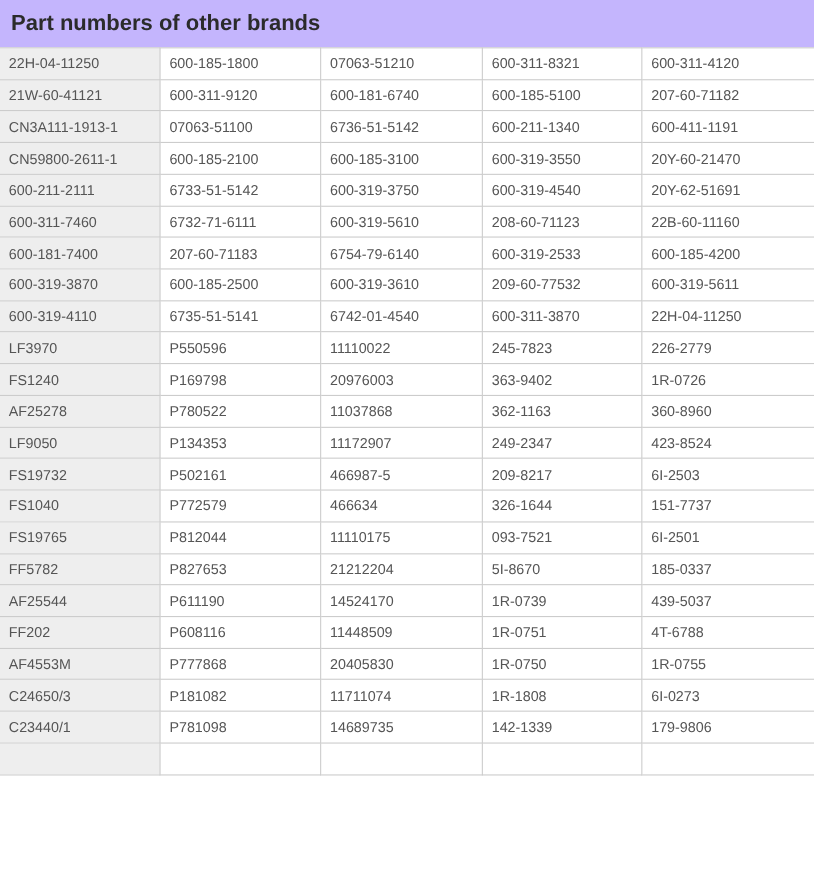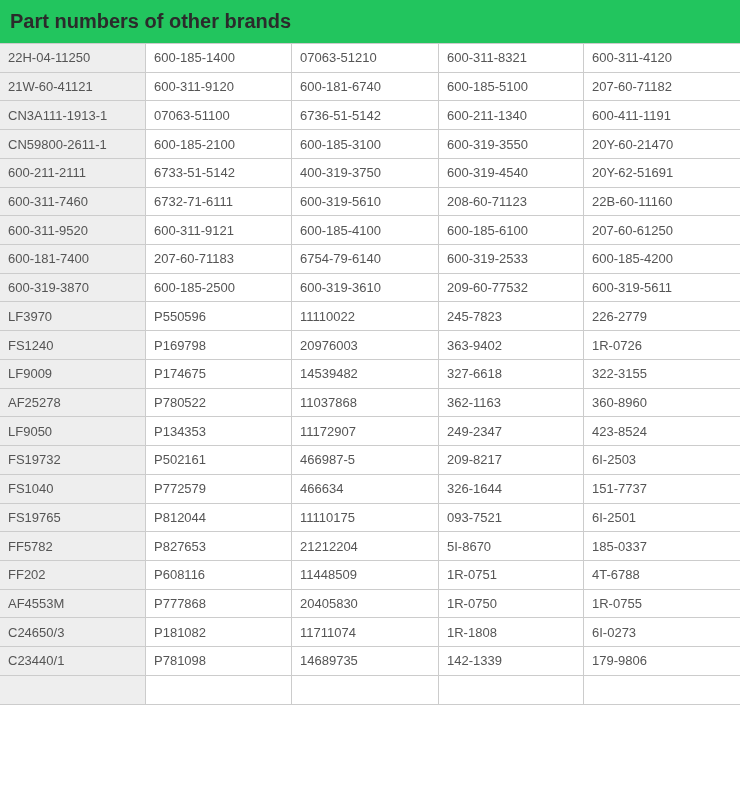--- a/index.html
+++ b/index.html
@@ -5,21 +5,21 @@
   html, body {
     margin: 0;
     padding: 0;
     width: 740px;
     height: 800px;
     overflow: hidden;
     background: #ffffff;
     font-family: "Liberation Sans", sans-serif;
   }
   .page-title {
-    background: #22c55e;
+    background: #c4b5fd;
     color: #2b2b2b;
     font-size: 20px;
     line-height: 25px;
     font-weight: bold;
     padding: 9px 10px;
     height: 25px;
     box-sizing: content-box;
     white-space: nowrap;
   }
   table.parts-table {
@@ -55,21 +55,21 @@
   <colgroup>
     <col style="width:146px">
     <col style="width:146px">
     <col style="width:147px">
     <col style="width:145px">
     <col style="width:158px">
   </colgroup>
   <tbody>
       <tr>
         <td>22H-04-11250</td>
-        <td>600-185-1400</td>
+        <td>600-185-1800</td>
         <td>07063-51210</td>
         <td>600-311-8321</td>
         <td>600-311-4120</td>
       </tr>
       <tr>
         <td>21W-60-41121</td>
         <td>600-311-9120</td>
         <td>600-181-6740</td>
         <td>600-185-5100</td>
         <td>207-60-71182</td>
@@ -84,74 +84,67 @@
       <tr>
         <td>CN59800-2611-1</td>
         <td>600-185-2100</td>
         <td>600-185-3100</td>
         <td>600-319-3550</td>
         <td>20Y-60-21470</td>
       </tr>
       <tr>
         <td>600-211-2111</td>
         <td>6733-51-5142</td>
-        <td>400-319-3750</td>
+        <td>600-319-3750</td>
         <td>600-319-4540</td>
         <td>20Y-62-51691</td>
       </tr>
       <tr>
         <td>600-311-7460</td>
         <td>6732-71-6111</td>
         <td>600-319-5610</td>
         <td>208-60-71123</td>
         <td>22B-60-11160</td>
       </tr>
       <tr>
-        <td>600-311-9520</td>
-        <td>600-311-9121</td>
-        <td>600-185-4100</td>
-        <td>600-185-6100</td>
-        <td>207-60-61250</td>
-      </tr>
-      <tr>
         <td>600-181-7400</td>
         <td>207-60-71183</td>
         <td>6754-79-6140</td>
         <td>600-319-2533</td>
         <td>600-185-4200</td>
       </tr>
       <tr>
         <td>600-319-3870</td>
         <td>600-185-2500</td>
         <td>600-319-3610</td>
         <td>209-60-77532</td>
         <td>600-319-5611</td>
       </tr>
       <tr>
+        <td>600-319-4110</td>
+        <td>6735-51-5141</td>
+        <td>6742-01-4540</td>
+        <td>600-311-3870</td>
+        <td>22H-04-11250</td>
+      </tr>
+      <tr>
         <td>LF3970</td>
         <td>P550596</td>
         <td>11110022</td>
         <td>245-7823</td>
         <td>226-2779</td>
       </tr>
       <tr>
         <td>FS1240</td>
         <td>P169798</td>
         <td>20976003</td>
         <td>363-9402</td>
         <td>1R-0726</td>
       </tr>
       <tr>
-        <td>LF9009</td>
-        <td>P174675</td>
-        <td>14539482</td>
-        <td>327-6618</td>
-        <td>322-3155</td>
-      </tr>
-      <tr>
         <td>AF25278</td>
         <td>P780522</td>
         <td>11037868</td>
         <td>362-1163</td>
         <td>360-8960</td>
       </tr>
       <tr>
         <td>LF9050</td>
         <td>P134353</td>
         <td>11172907</td>
@@ -180,20 +173,27 @@
         <td>6I-2501</td>
       </tr>
       <tr>
         <td>FF5782</td>
         <td>P827653</td>
         <td>21212204</td>
         <td>5I-8670</td>
         <td>185-0337</td>
       </tr>
       <tr>
+        <td>AF25544</td>
+        <td>P611190</td>
+        <td>14524170</td>
+        <td>1R-0739</td>
+        <td>439-5037</td>
+      </tr>
+      <tr>
         <td>FF202</td>
         <td>P608116</td>
         <td>11448509</td>
         <td>1R-0751</td>
         <td>4T-6788</td>
       </tr>
       <tr>
         <td>AF4553M</td>
         <td>P777868</td>
         <td>20405830</td>

